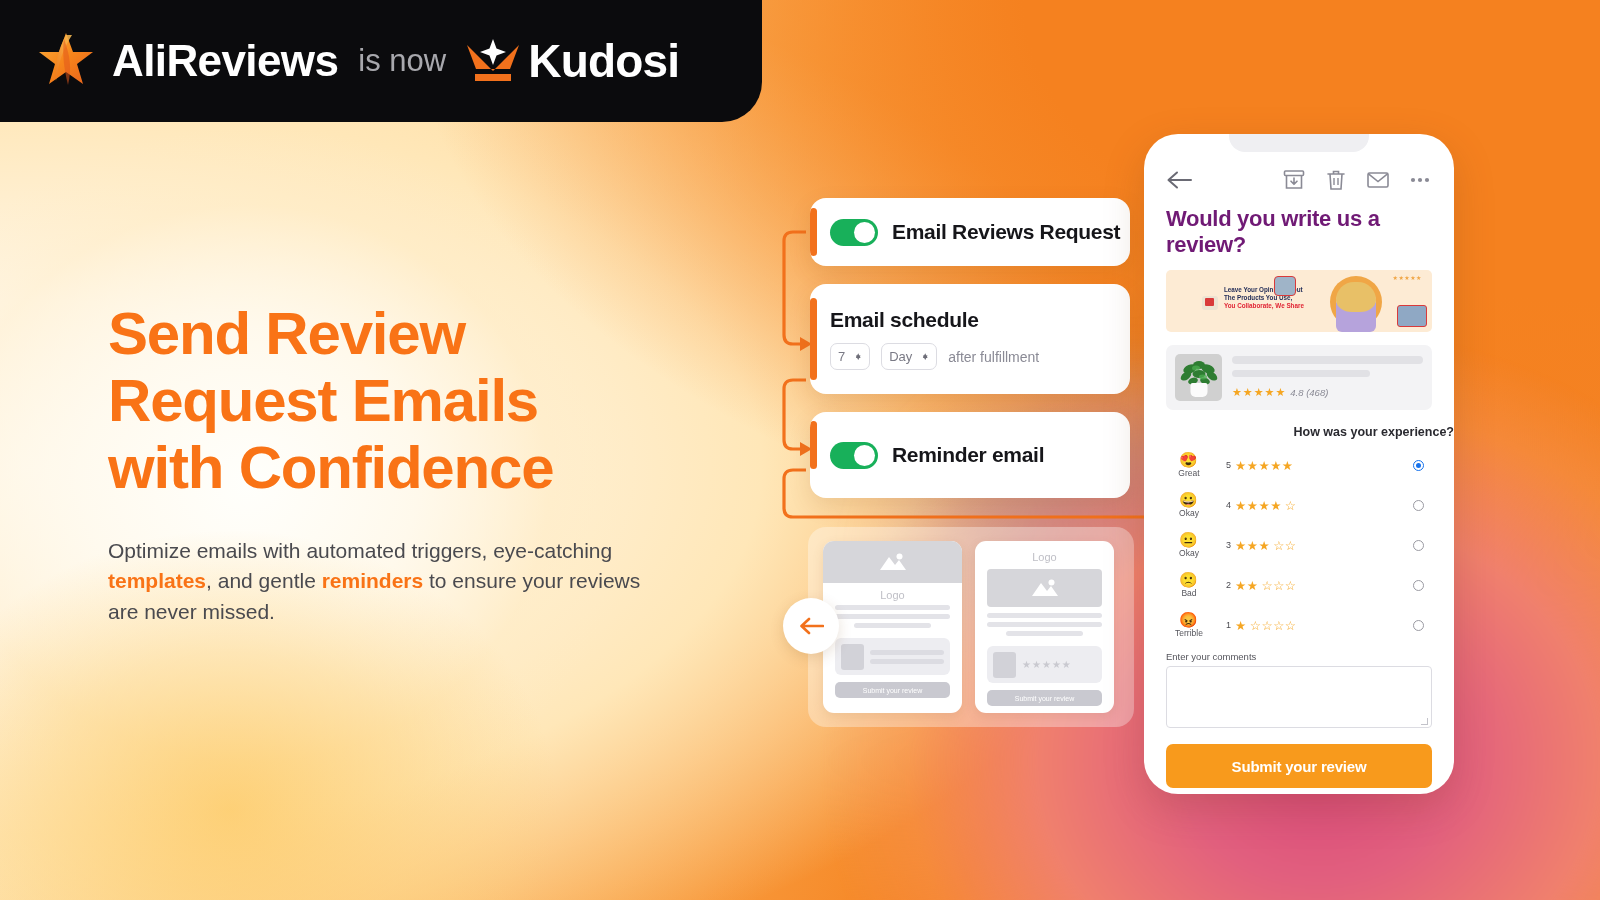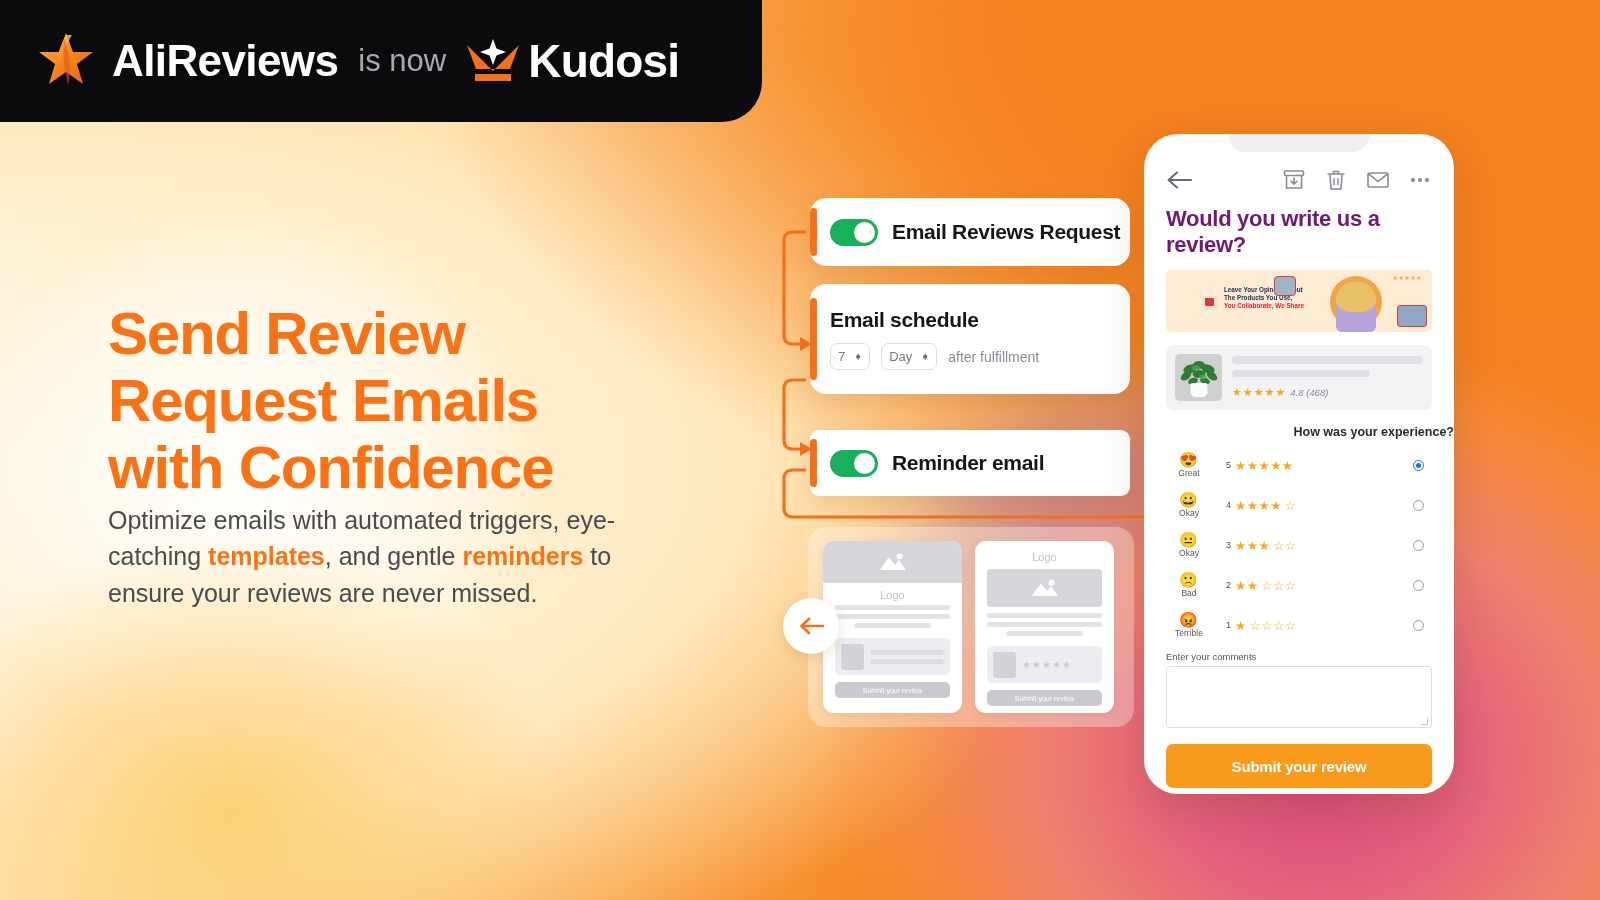--- a/index.html
+++ b/index.html
@@ -50,37 +50,37 @@
   .kudosi-mark { width:58px; height:44px; flex:none; margin-right:6px; }
   .brand-kudosi { color:#FFFFFF; font-size:46px; font-weight:700; letter-spacing:-0.8px; white-space:nowrap; }
 
   
   #copy { position:absolute; left:108px; top:300px; width:620px; z-index:12; }
   #headline {
     color:#F97316; font-size:60px; font-weight:800; line-height:1.12;
     letter-spacing:-1.2px; white-space:pre-line;
   }
   #subcopy {
-    color:#4A4A4F; font-size:25px; line-height:1.47; max-width:540px;
+    margin-top:34px; color:#4A4A4F; font-size:21px; line-height:1.47; max-width:540px;
   }
   #subcopy .hl { color:#F97316; font-weight:700; }
 
   
   #connectors { position:absolute; left:0; top:0; width:1600px; height:900px; z-index:11; pointer-events:none; }
 
   
   .card {
     position:absolute; background:#FFFFFF; border-radius:16px;
     box-shadow:0 8px 22px rgba(120,70,20,0.13); z-index:13;
     display:flex; align-items:center; overflow:hidden;
   }
   .card-accent { position:absolute; left:0; width:7px; border-radius:4px; background:#F2711C; }
   #card-email-request { left:810px; top:198px; width:320px; height:68px; }
   #card-email-schedule { left:810px; top:284px; width:320px; height:110px; }
-  #card-reminder { left:810px; top:430px; width:320px; height:66px;border-radius:9px; }
+  #card-reminder { left:810px; top:412px; width:320px; height:86px; }
 
   .toggle {
     width:48px; height:27px; border-radius:14px; background:#18B05A; position:relative; flex:none;
     margin-left:20px;
   }
   .toggle::after {
     content:""; position:absolute; right:3px; top:3px; width:21px; height:21px;
     border-radius:50%; background:#FFFFFF;
   }
   .card-label { margin-left:14px; font-size:21px; font-weight:700; color:#16161A; letter-spacing:-0.3px; }

